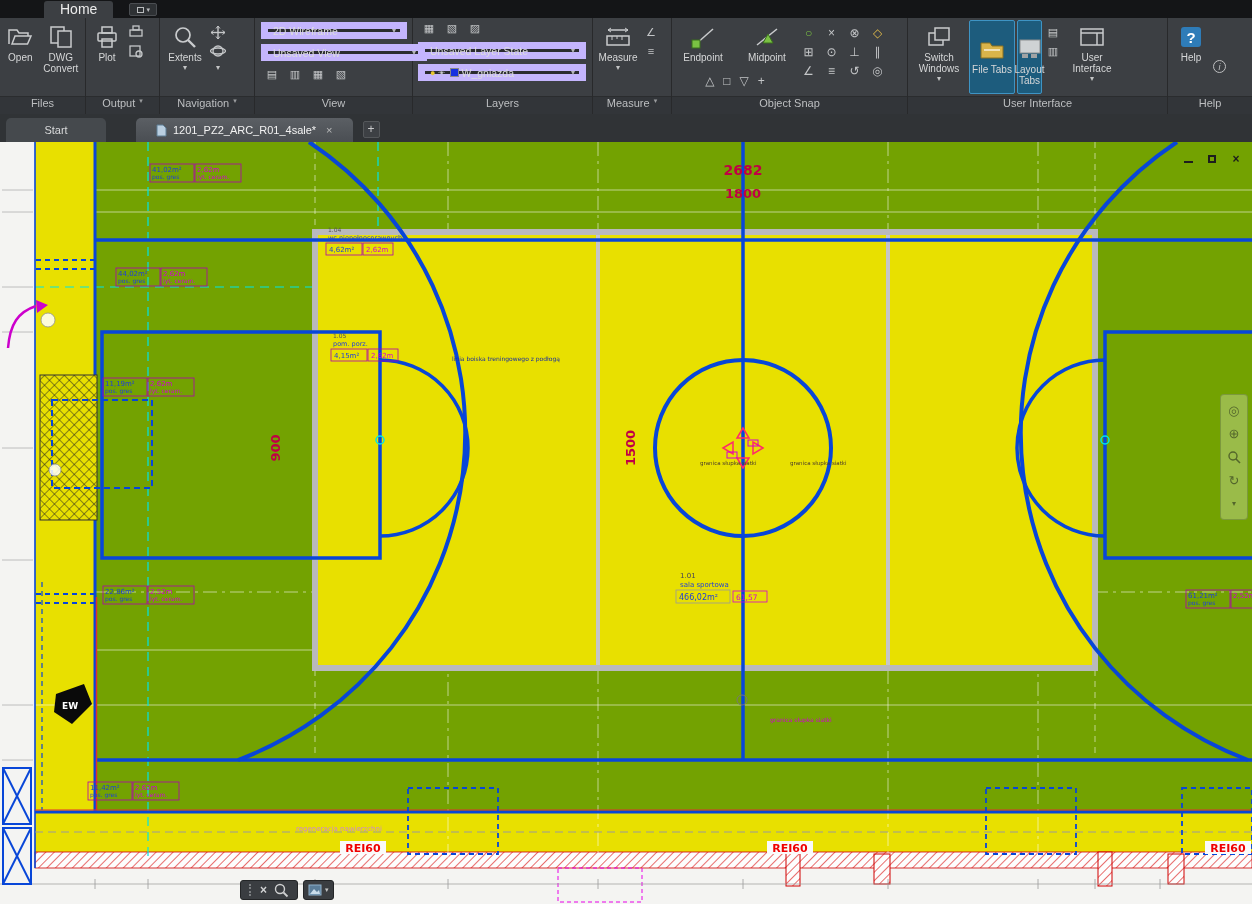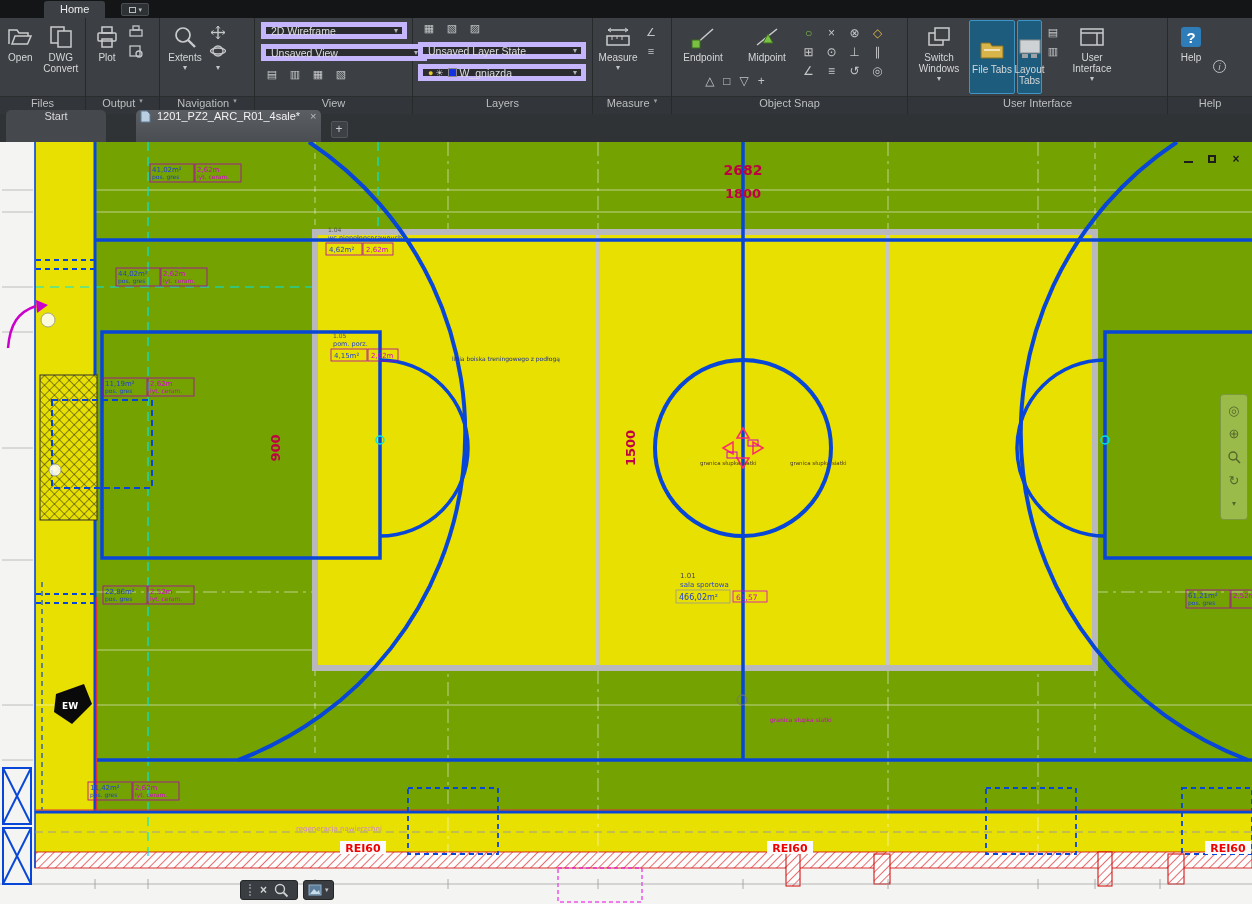--- a/index.html
+++ b/index.html
@@ -2,54 +2,54 @@
 <html><head>
 <meta charset="utf-8">
 <style>
   *{box-sizing:border-box;margin:0;padding:0}
   html,body{width:1252px;height:904px;overflow:hidden}
   body{font-family:"Liberation Sans",sans-serif;background:#2b2d30}
   .app{width:1252px;height:904px;display:flex;flex-direction:column}
 
   
   .titlebar{height:18px;background:#141517;display:flex;align-items:flex-end;flex:none}
-  .ribbon-tab{height:17px;padding:0 16px;background:#3c3f43;color:#ececec;font-size:11px;line-height:17px;margin-left:44px;border-radius:3px 3px 0 0}
+  .ribbon-tab{height:17px;padding:0 16px;background:#3c3f43;color:#ececec;font-size:14px;line-height:17px;margin-left:44px;border-radius:3px 3px 0 0}
   .titlebar-btn{width:28px;height:13px;background:#2e3134;border:1px solid #4a4d51;border-radius:2px;margin-left:16px;margin-bottom:2px;display:flex;align-items:center;justify-content:center;gap:3px}
   .titlebar-btn .sq{width:7px;height:6px;border:1px solid #b9bbbd}
   .titlebar-btn .ch{font-size:7px;color:#b9bbbd;line-height:7px}
 
   
   .ribbon{height:96px;background:#3c3f43;display:flex;flex:none}
   .panel{display:flex;flex-direction:column;border-right:1px solid #28292b}
   .panel-body{height:78px;display:flex;padding:2px 3px;gap:2px;align-items:flex-start}
   .panel-caption{height:18px;background:#323539;color:#bdbfc1;font-size:11px;display:flex;justify-content:center;gap:4px;border-top:1px solid #2a2c2e}
   .capchev{font-size:7px;color:#9a9c9e}
   .rbtn{display:flex;flex-direction:column;align-items:center;padding-top:2px;color:#d6d7d8;font-size:10px;text-align:center;line-height:11px;border-radius:2px;height:74px}
   .rbtn .ricon{height:30px;display:flex;align-items:center;justify-content:center}
   .rbtn .chev{font-size:8px;color:#c3c4c5;line-height:8px;margin-top:1px}
   .toggle-on{background:#1d5c7d;border:1px solid #3e94c4;padding-top:13px}
   .smallcol{display:flex;flex-direction:column;gap:4px;padding-top:5px}
   .sicon{width:18px;height:15px;color:#c4c6c8;font-size:11px;line-height:15px;text-align:center}
-  .dd{height:17px;background:#2a2c2f;border:5px solid #c4b5fd;display:flex;align-items:center;font-size:10.5px;color:#dcdddd;padding:0 2px 0 5px}
+  .dd{height:17px;background:#2a2c2f;border:7px solid #c4b5fd;display:flex;align-items:center;font-size:10.5px;color:#dcdddd;padding:0 2px 0 5px}
   .dd .ddarrow{margin-left:auto;font-size:8px;color:#b4b5b6;padding:0 2px}
   .iconrow{display:flex;gap:5px;padding-left:2px}
   .swatch{width:9px;height:9px;background:#1530e0;border:1px solid #888;margin:0 3px;flex:none}
   .bulb{color:#e8c832;font-size:9px;margin-right:2px}
   .sun{color:#c8c9ca;font-size:9px;margin-right:1px}
   .snapgrid{display:grid;grid-template-columns:repeat(4,23px);grid-auto-rows:19px;padding-top:4px}
   .snapcell{color:#c4c6c8;font-size:12px;text-align:center;line-height:19px}
   .snapcell.green{color:#7ac143}.snapcell.gold{color:#d9b44a}
   .snaprow{display:flex;gap:9px;justify-content:center}
   .osleft{display:flex;flex-direction:column}
   .osbtns{display:flex;gap:8px}
   .info-circle{width:13px;height:13px;border-radius:50%;border:1.5px solid #bfc0c1;color:#bfc0c1;font-size:9px;font-style:italic;display:flex;align-items:center;justify-content:center;margin-top:40px}
 
   
   .tabbar{height:28px;background:#303336;display:flex;align-items:flex-end;flex:none}
-  .ftab{height:32px;display:flex;font-size:11px;color:#d8d9da;padding:0 4px;border-radius:5px 5px 0 0}
+  .ftab{height:24px;display:flex;align-items:center;font-size:11px;color:#d8d9da;padding:0 20px;border-radius:5px 5px 0 0}
   .ftab.start{background:#45494d;margin-left:6px;width:100px;justify-content:center}
   .ftab.active{background:linear-gradient(#5b5f64,#4a4e53);margin-left:30px;gap:6px;color:#f2f2f2}
   .ftab .x{color:#b9babb;font-size:11px;margin-left:4px}
   .plus-btn{width:17px;height:17px;background:#3d4044;border:1px solid #54575a;color:#c9cacb;border-radius:2px;font-size:12px;line-height:15px;text-align:center;margin:0 0 4px 10px}
 
   
   .canvas{position:relative;width:1252px;height:762px;flex:none;background:#f4f4f2}
   .canvas svg{display:block;font-family:"DejaVu Sans",sans-serif}
   .tb{fill:#1f3fd8}.tm{fill:#d400d4}.tr{fill:#c00045;font-weight:bold}.trei{fill:#f00000;font-weight:bold}
   .win-controls{position:absolute;top:10px;right:8px;display:flex;gap:8px;align-items:center}

